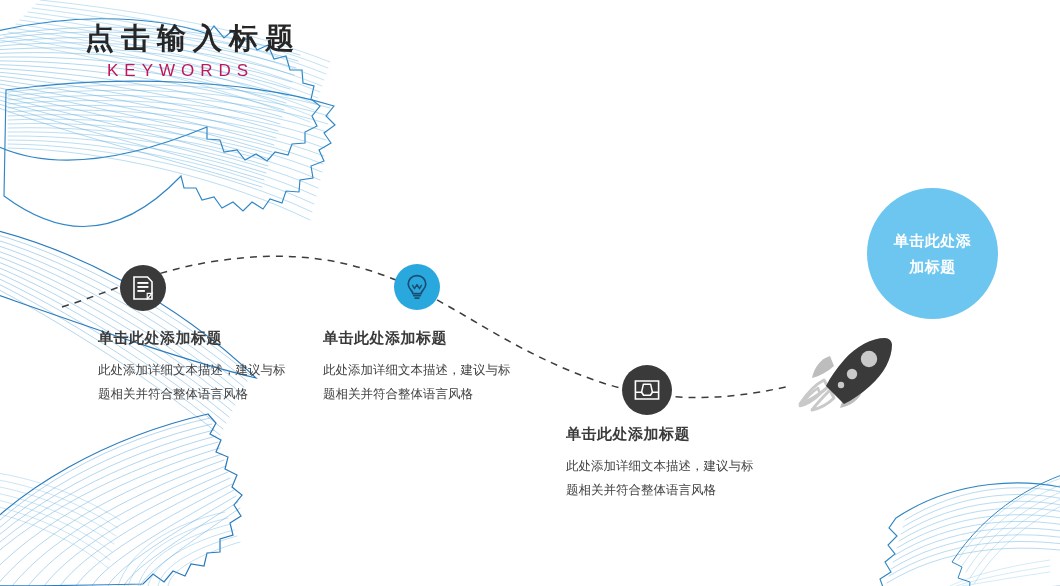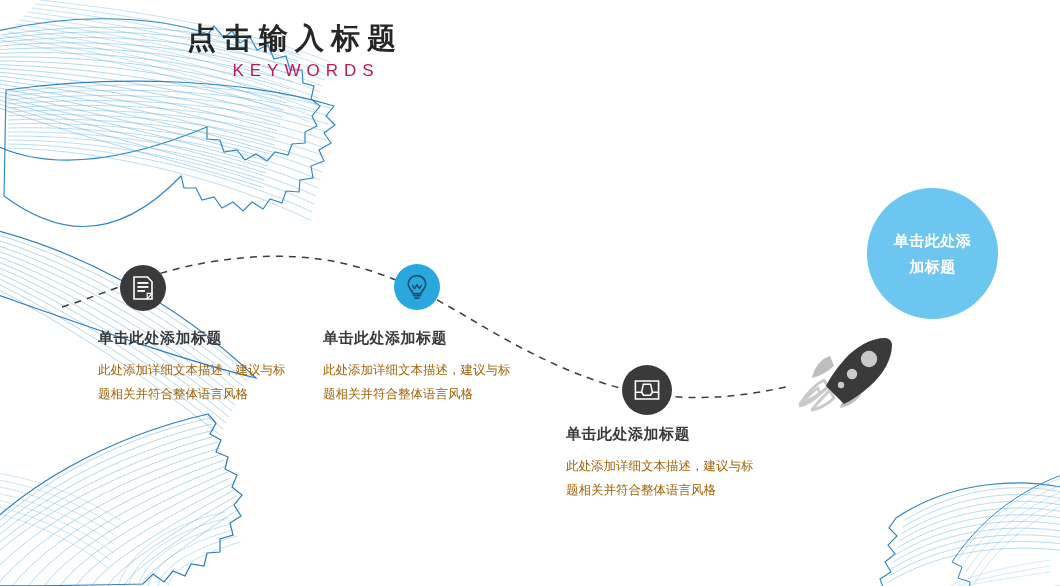--- a/index.html
+++ b/index.html
@@ -31,21 +31,21 @@
     height: 586px;
     pointer-events: none;
   }
 
   
   .title-block {
     position: absolute;
     left: 85px;
     top: 18px;
     width: 420px;
-    text-align: center;
+    text-align: left;
   }
   .main-title {
     font-size: 29px;
     font-weight: bold;
     color: #262626;
     letter-spacing: 7px;
     line-height: 40px;
     margin: 0;
     white-space: nowrap;
   }
@@ -88,21 +88,21 @@
   .txt-head {
     font-size: 15px;
     font-weight: bold;
     color: #3a3a3a;
     letter-spacing: 0.5px;
     margin: 0 0 10px 0;
     white-space: nowrap;
   }
   .txt-body {
     font-size: 12.5px;
-    color: #a16207;
+    color: #404040;
     line-height: 24px;
     margin: 0;
     width: 190px;
   }
 
   #txt-1 { left: 98px; top: 329px; }
   #txt-2 { left: 323px; top: 329px; }
   #txt-3 { left: 566px; top: 425px; }
 
   

